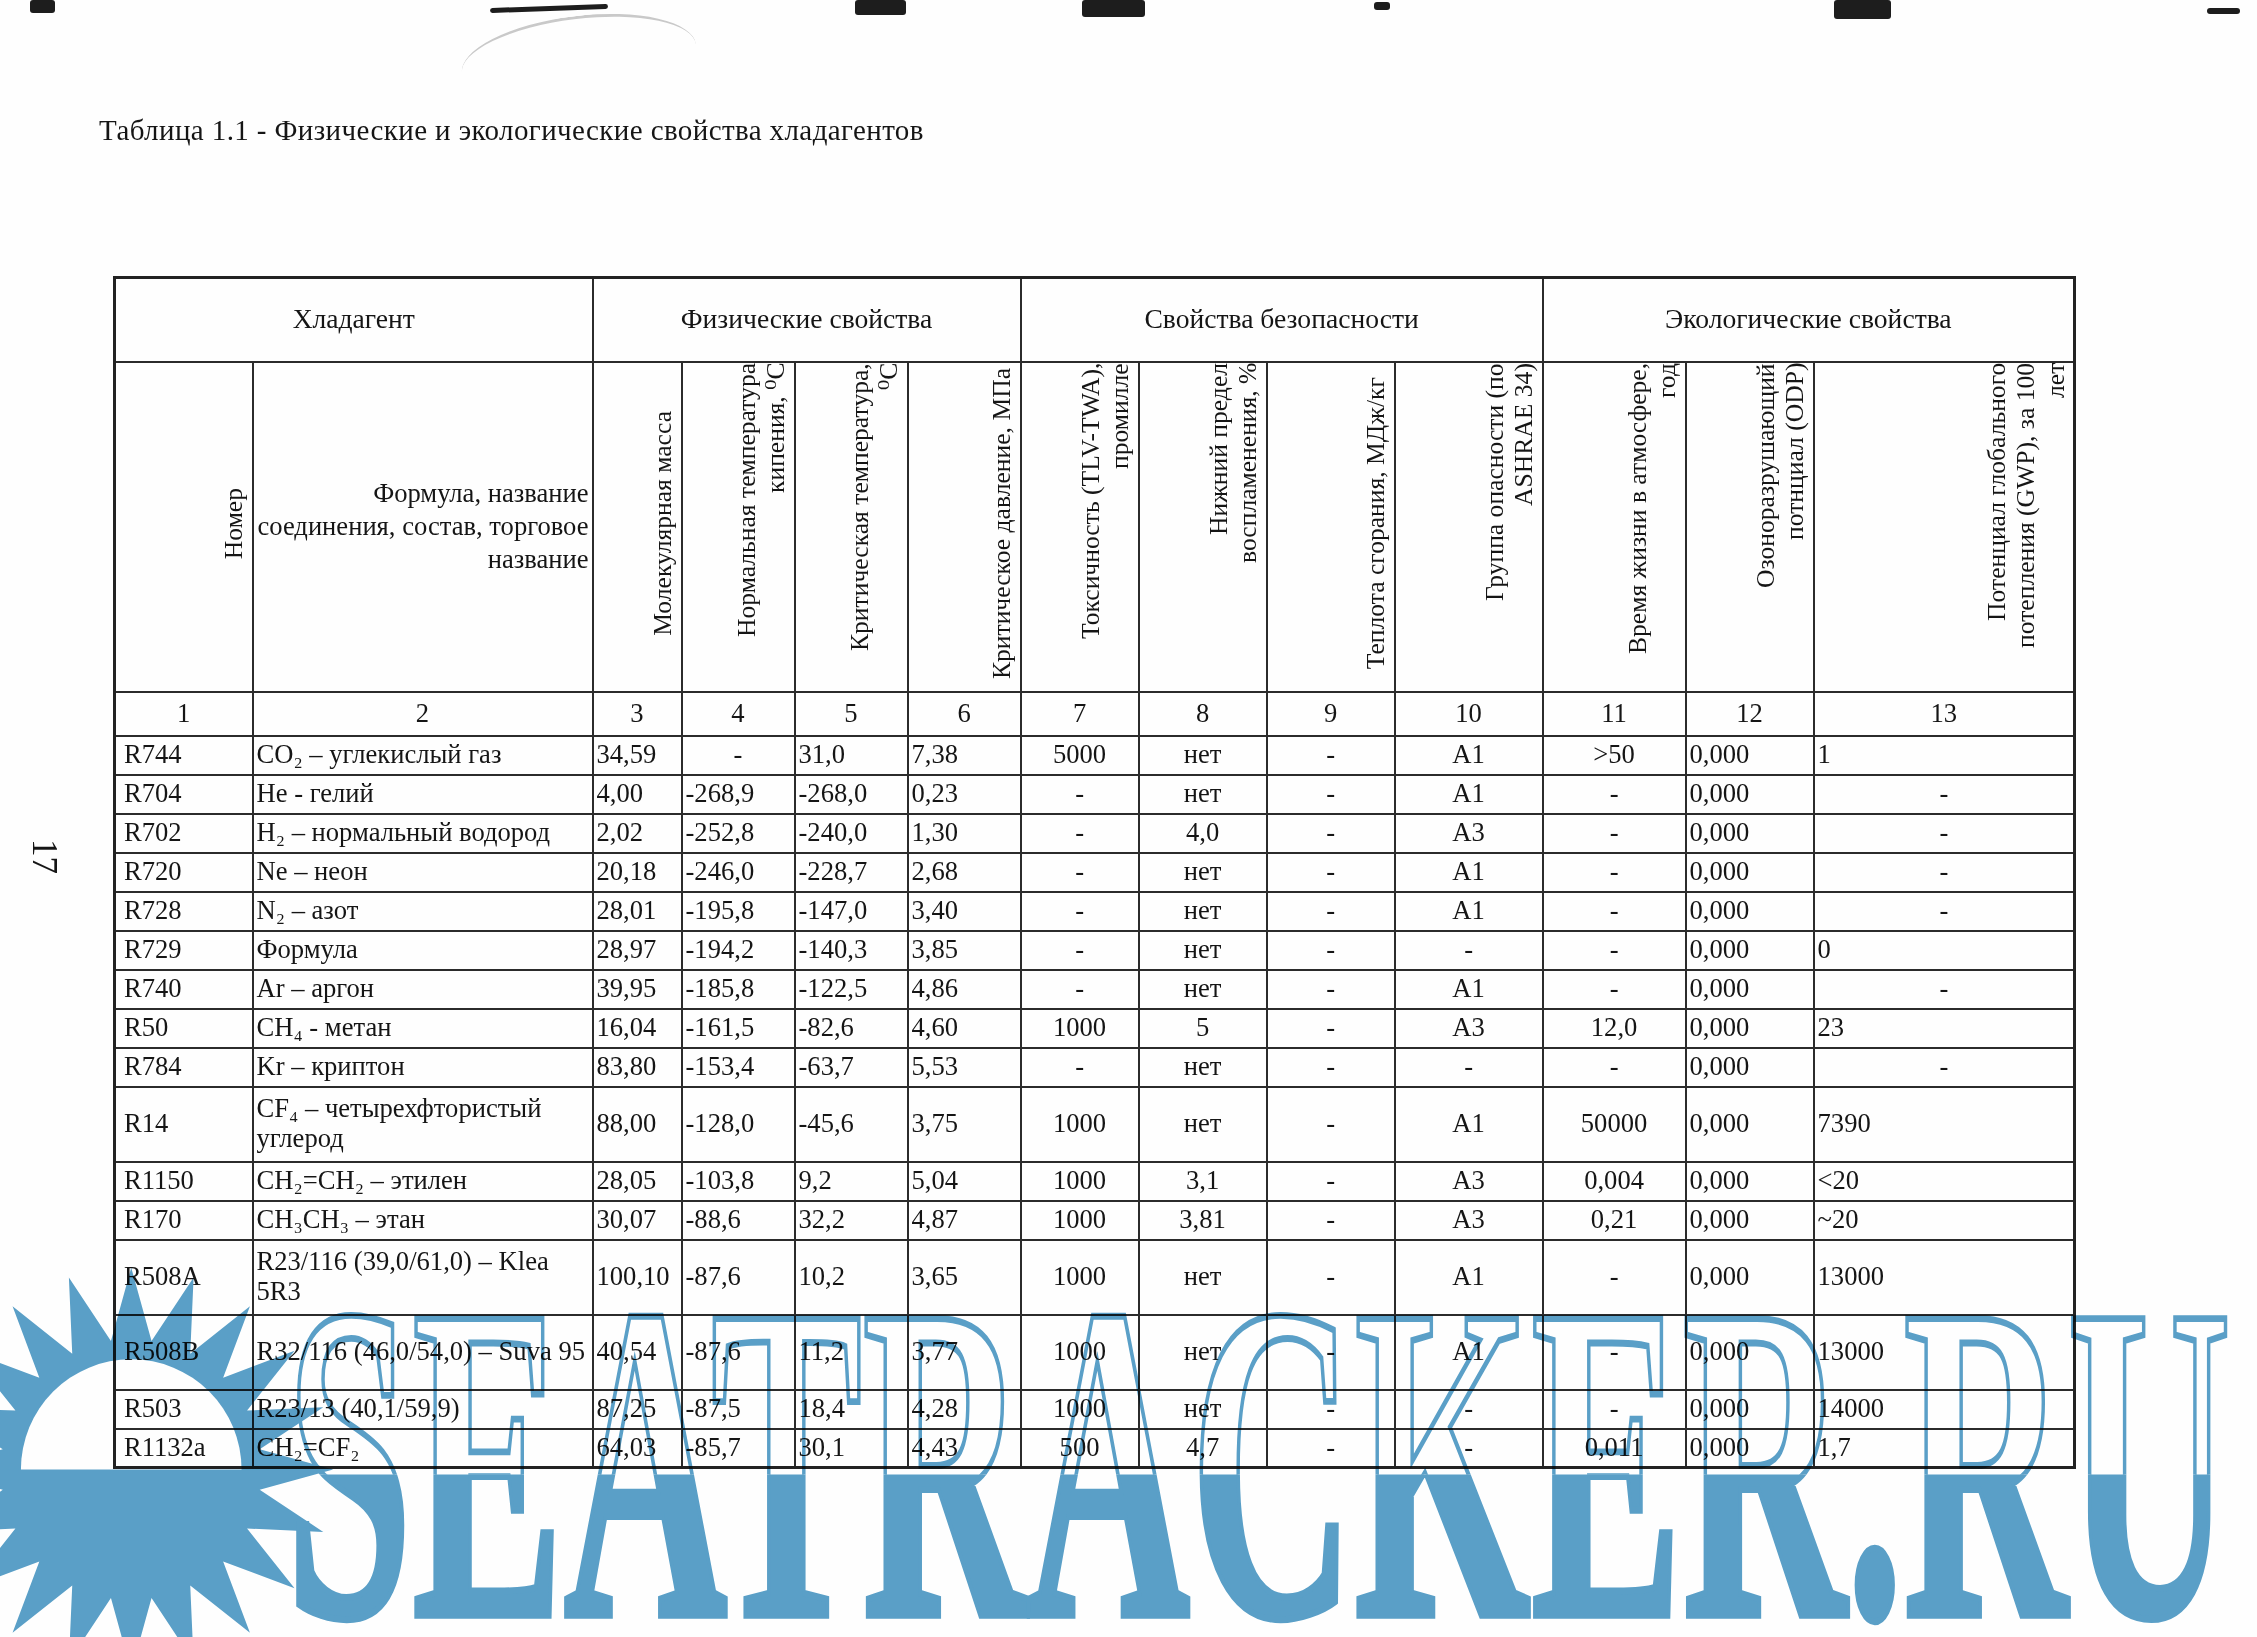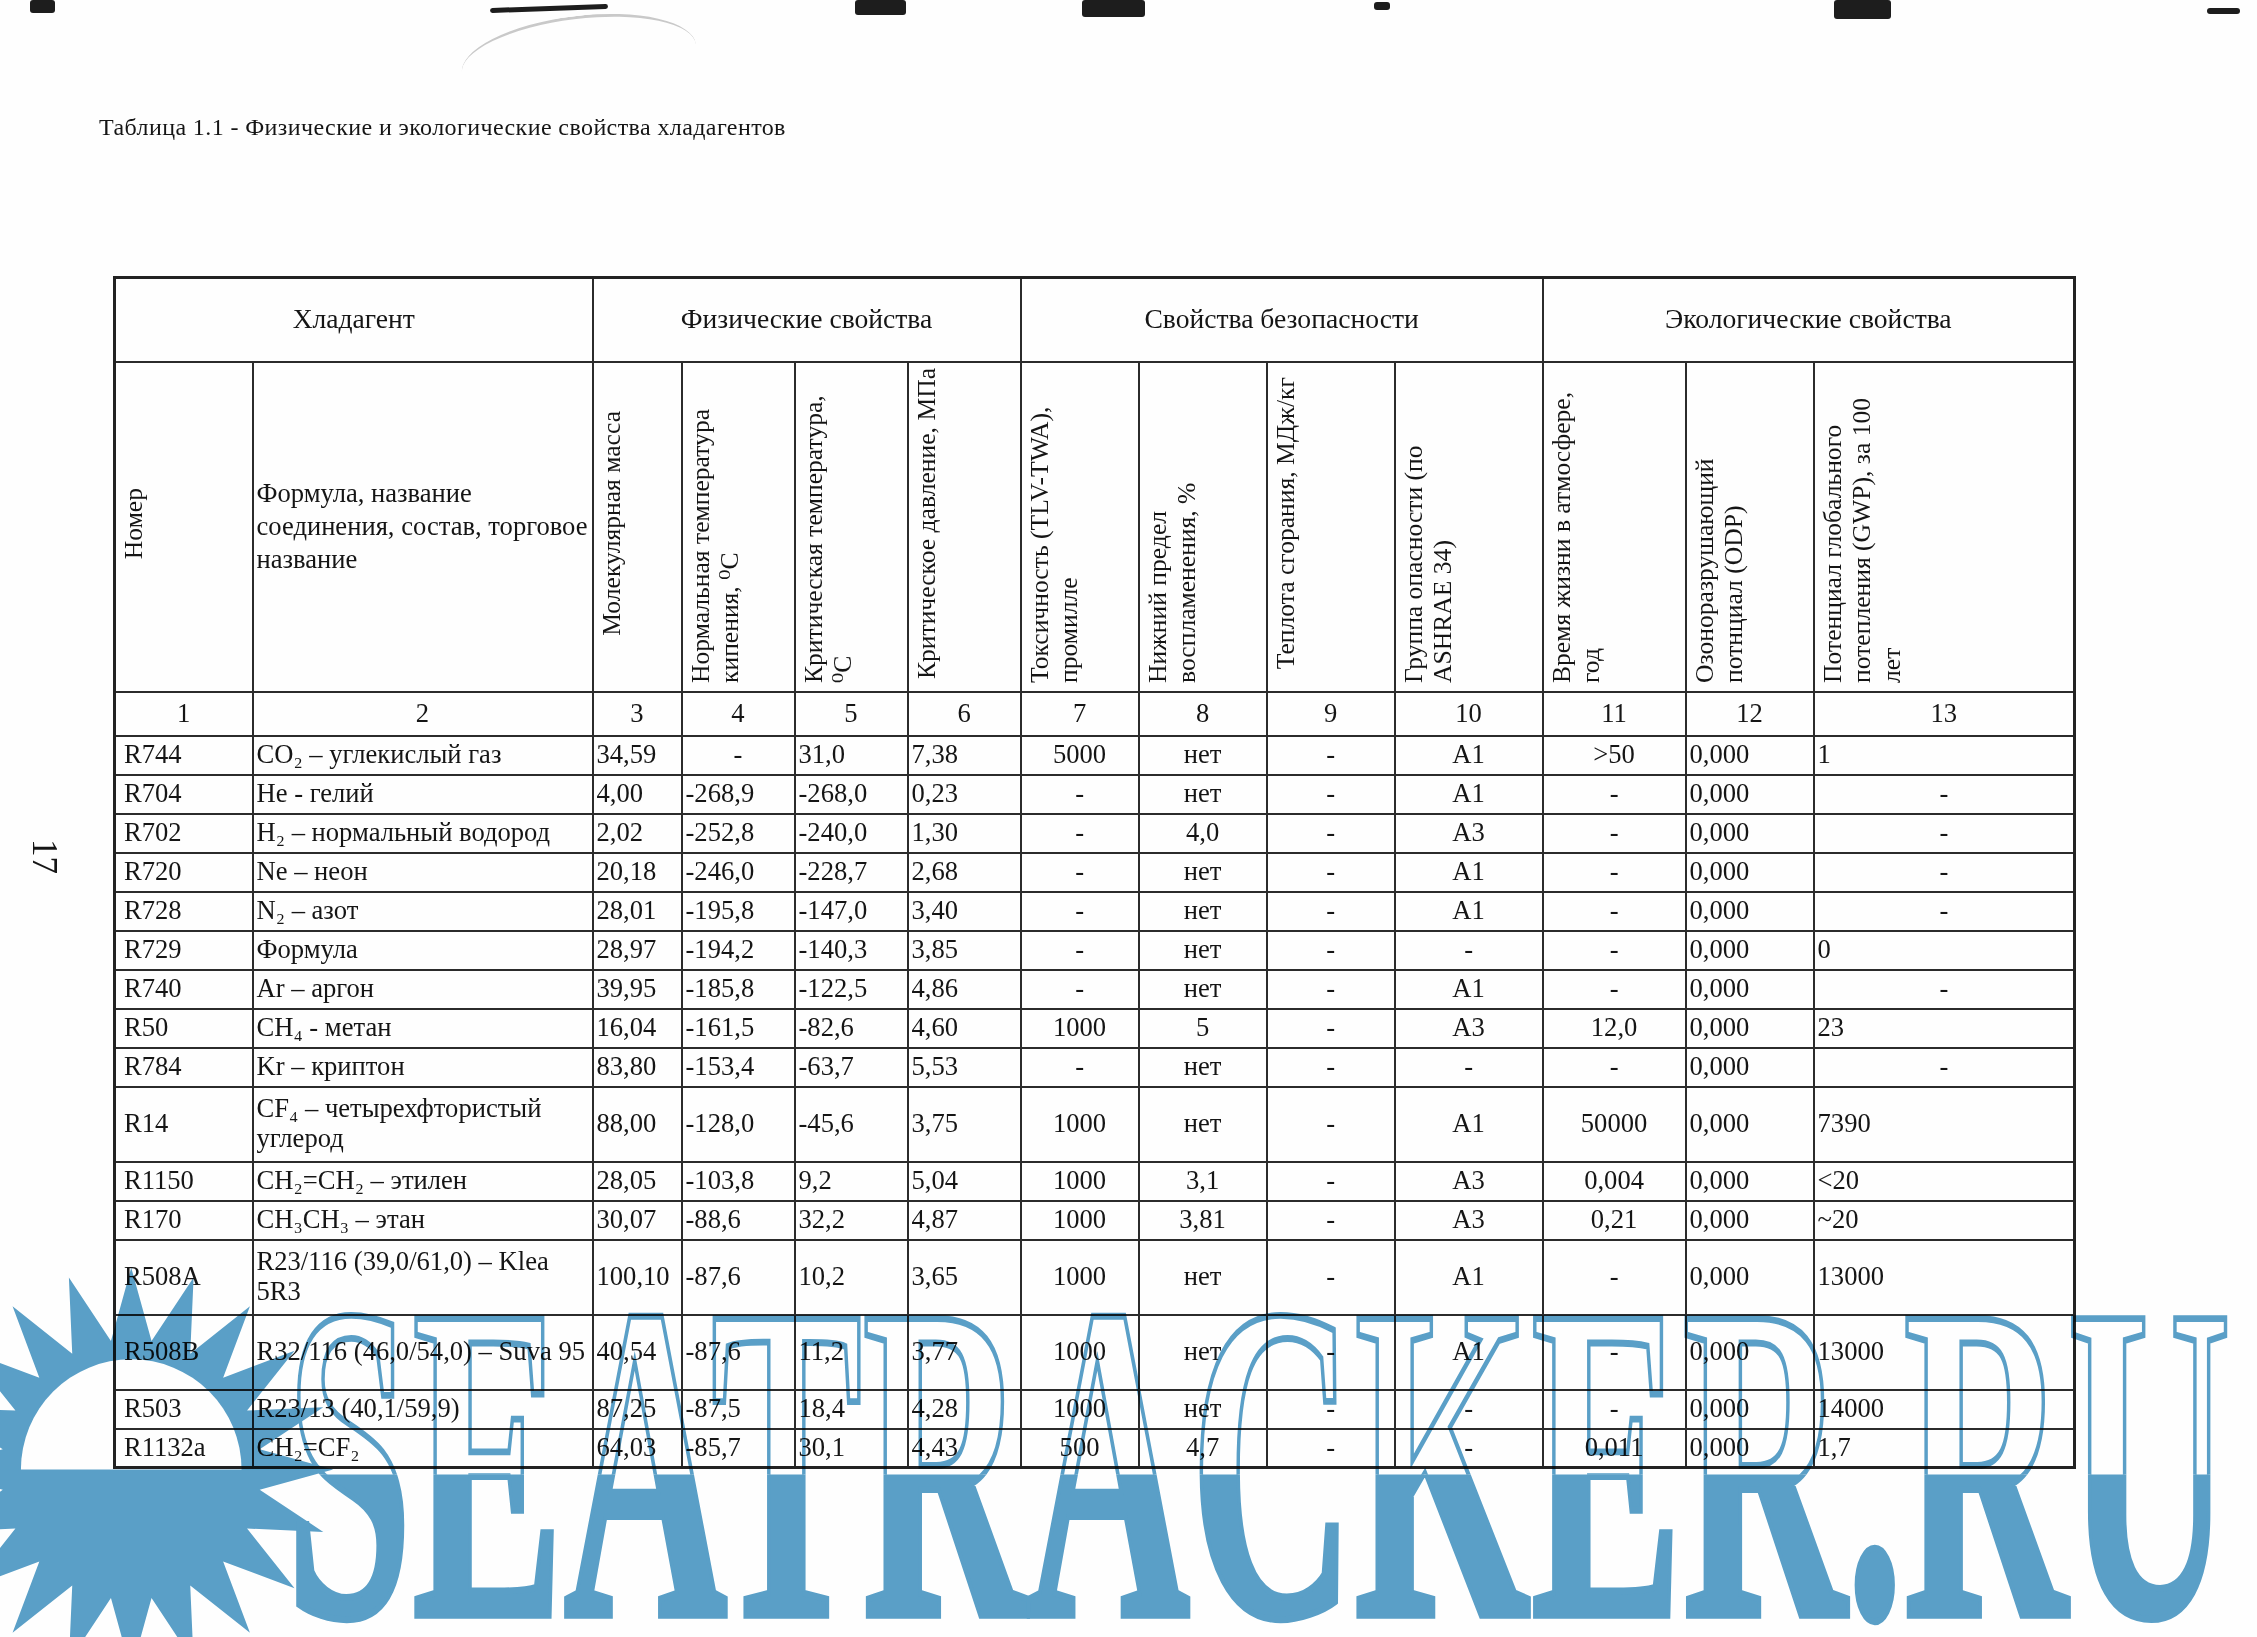--- a/index.html
+++ b/index.html
@@ -3,21 +3,21 @@
 <meta charset="utf-8">
 <style>
   html,body{margin:0;padding:0;}
   body{
     width:2258px;height:1637px;position:relative;overflow:hidden;
     background:#fefefe;color:#151515;
     font-family:"Liberation Serif","DejaVu Serif",serif;
   }
   .title{
     position:absolute;left:99px;top:114px;
-    font-size:24px;letter-spacing:0.4px;white-space:nowrap;
+    font-size:29px;letter-spacing:0.4px;white-space:nowrap;
   }
   .pagenum{
     position:absolute;left:23.6px;top:839px;
     font-size:35px;writing-mode:vertical-rl;
   }
   table.reftable{
     position:absolute;left:113px;top:276px;width:1960px;
     border-collapse:collapse;table-layout:fixed;
     background:transparent;
     border-radius:11px;
@@ -25,21 +25,21 @@
   .reftable th,.reftable td{
     border:2px solid #2b2b2b;
     font-weight:normal;
     font-size:26.6px;line-height:1.12;
     padding:0 3px;vertical-align:middle;overflow:hidden;
   }
   .reftable{border:3px solid #222;}
   tr.hrow1{height:84px;}
   tr.hrow1 th{font-size:27.6px;text-align:center;}
   tr.hrow2{height:330px;}
-  tr.hrow2 th{text-align:left;vertical-align:middle;}
+  tr.hrow2 th{text-align:right;vertical-align:middle;}
   tr.hrow3{height:44px;}
   tr.hrow3 td{text-align:center;font-size:26.6px;}
   tr.srow{height:39px;margin-top:24px;}
   tr.trow{height:75px;}
   td.l{text-align:left;}
   td.c{text-align:center;}
   td.first{padding-left:7.9px;}
   .rot{
     writing-mode:vertical-rl;transform:rotate(180deg);
     display:inline-block;max-height:320px;

